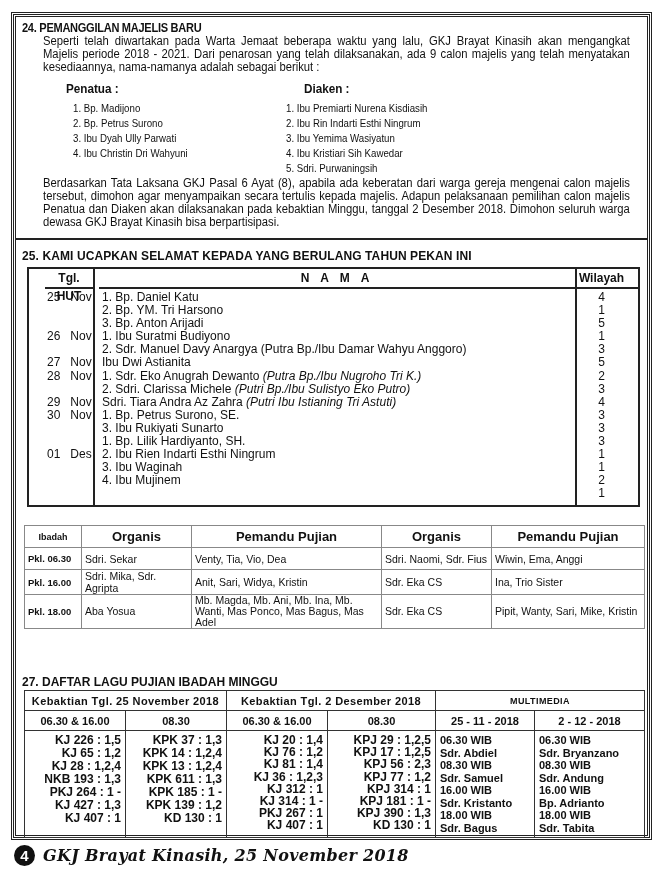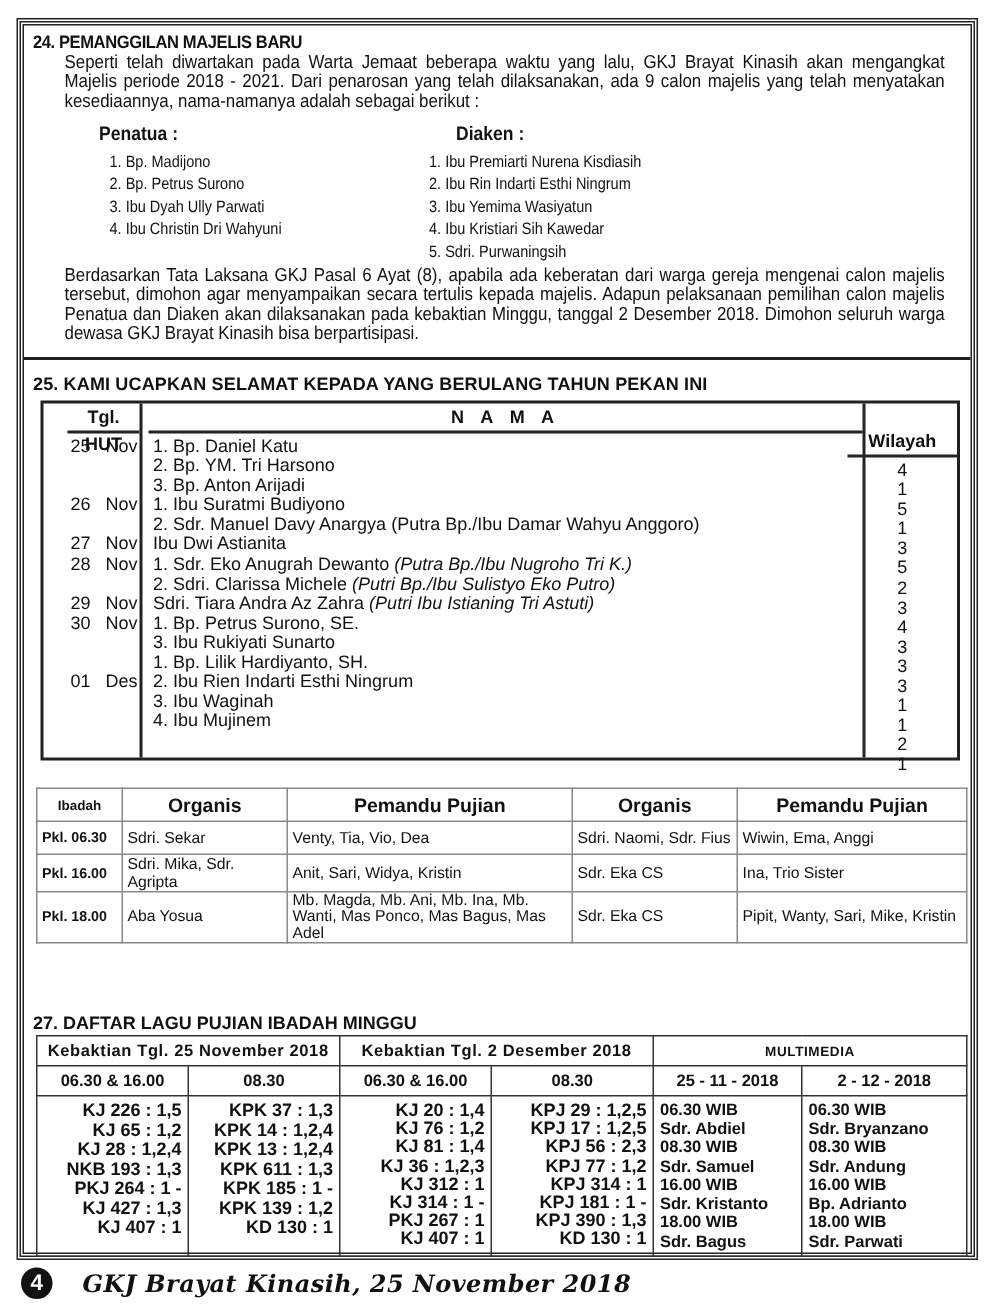--- a/index.html
+++ b/index.html
@@ -26,21 +26,21 @@
   .list { position: absolute; font-size: 11px; line-height: 15px; transform: scaleX(0.88); transform-origin: left; list-style: none; }
   .l1 { left: 57px; top: 84px; }
   .l2 { left: 270px; top: 84px; }
 
   
   .h25 { position: absolute; left: 6px; top: 8px; font-size: 12px; font-weight: bold; letter-spacing: 0.1px; }
   .t25 { position: absolute; left: 11px; top: 26px; width: 613px; height: 240px; border: 2px solid #222; }
   .t25 .col { position: absolute; top: 0; bottom: 0; }
   .c-tgl { left: 16px; width: 50px; border-right: 2px solid #222; }
   .c-nama { left: 70px; width: 478px; border-right: 2px solid #222; }
-  .c-wil { left: 536px; right: 0; margin-top: 16px; }
+  .c-wil { left: 536px; right: 0; }
   .t25 .hdr { height: 20px; border-bottom: 2px solid #222; font-weight: bold; font-size: 12px; text-align: center; line-height: 18px; }
   .t25 .hdr.nama { letter-spacing: 4px; }
   .t25 .rows { padding-top: 2px; font-size: 12px; line-height: 13.1px; }
   .c-tgl .rows div { padding-left: 2px; white-space: pre; }
   .c-nama .rows div { padding-left: 3px; white-space: nowrap; }
   .c-wil .rows div { text-align: center; }
   .it { font-style: italic; }
 
   
   .h26 { position: absolute; left: 6px; top: 268px; font-size: 12px; font-weight: bold; }
@@ -61,21 +61,21 @@
   .t27 .top { font-size: 11px; font-weight: bold; height: 20px; letter-spacing: 0.4px; }
   .t27 .mm { font-size: 9px; }
   .t27 .sub { font-size: 11px; font-weight: bold; height: 20px; transform: none; }
   .t27 .songs { text-align: right; vertical-align: top; padding: 3px 4px 0; font-size: 12px; font-weight: bold; line-height: 13px; }
   .t27 .songs.cond { line-height: 12.2px; }
   .t27 .mmcell { text-align: left; vertical-align: top; padding: 3px 4px; font-size: 11px; font-weight: bold; line-height: 12.5px; }
 
   
   .footer { position: absolute; left: 14px; top: 843px; height: 24px; display: flex; align-items: center; }
   .pg { width: 21px; height: 21px; border-radius: 50%; background: #111; color: #fff; font-weight: bold; font-size: 15px; text-align: center; line-height: 21px; }
-  .ft { margin-left: 20px; font-family: "DejaVu Serif", serif; font-style: italic; font-weight: bold; font-size: 16px; letter-spacing: 0.3px; text-align: right; }
+  .ft { margin-left: 8px; font-family: "DejaVu Serif", serif; font-style: italic; font-weight: bold; font-size: 16px; letter-spacing: 0.3px; text-align: right; }
 </style>
 </head>
 <body>
 
 <div class="frame">
 
   <div class="sec sec24">
     <div class="h24">24. PEMANGGILAN MAJELIS BARU</div>
     <p class="p24 p24a" style="width:652px;">Seperti telah diwartakan pada Warta Jemaat beberapa waktu yang lalu, GKJ Brayat Kinasih akan mengangkat Majelis periode 2018 - 2021. Dari penarosan yang telah dilaksanakan, ada  9 calon majelis yang telah menyatakan kesediaannya, nama-namanya adalah sebagai berikut :</p>
     <div class="list-h lh1">Penatua :</div>
@@ -280,21 +280,21 @@
               <div>Sdr. Bagus</div>
             </td>
             <td class="mmcell">
               <div>06.30 WIB</div>
               <div>Sdr. Bryanzano</div>
               <div>08.30 WIB</div>
               <div>Sdr. Andung</div>
               <div>16.00 WIB</div>
               <div>Bp. Adrianto</div>
               <div>18.00 WIB</div>
-              <div>Sdr. Parwati</div>
+              <div>Sdr. Tabita</div>
             </td>
           </tr>
     </tbody>
       </table>
   </div>
 </div>
 
 <div class="footer">
   <div class="pg">4</div>
   <div class="ft">GKJ Brayat Kinasih, 25 November 2018</div>

